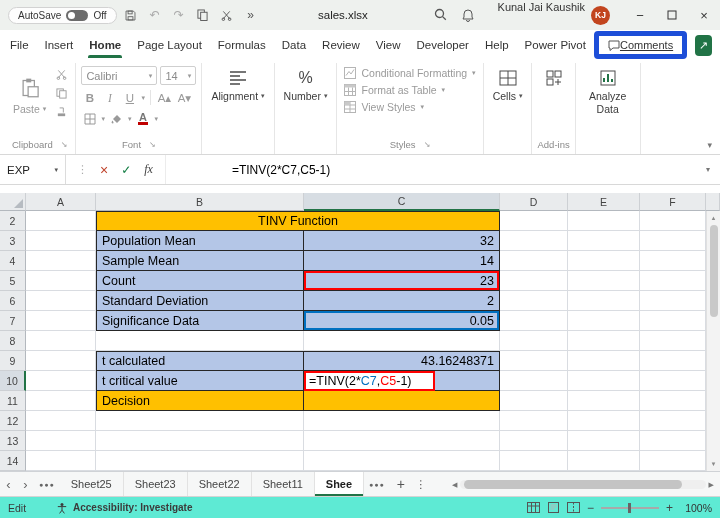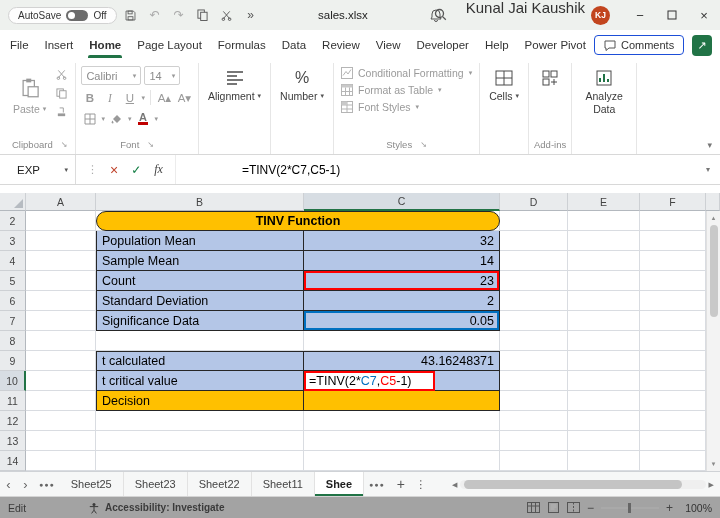--- a/index.html
+++ b/index.html
@@ -12,65 +12,65 @@
   .autosave-pill { display:flex; align-items:center; gap:5px; background:#fdfdfd; border:1px solid #d2d2d2;
                    border-radius:10px; padding:2px 9px; font-size:10px; color:#333; }
   .toggle { width:22px; height:11px; background:#6b6b6b; border-radius:6px; position:relative; display:inline-block; }
   .toggle .knob { position:absolute; left:2px; top:2px; width:7px; height:7px; background:#fff; border-radius:50%; }
   .tb-icon { width:20px; height:22px; display:flex; align-items:center; justify-content:center; color:#555;
              font-size:12px; margin-left:4px; }
   .tb-icon.dim { color:#aaa; }
   .tb-title { position:absolute; left:318px; top:9px; font-size:11.5px; color:#222; }
   .tb-search { position:absolute; left:434px; top:8px; }
   .tb-right { position:absolute; right:0; top:0; height:30px; display:flex; align-items:center; }
-  .tb-user { font-size:15px; color:#333; margin:0 6px 16px 8px;padding-left:12px; }
+  .tb-user { font-size:11px; color:#333; margin:0 6px 16px 8px;padding-left:12px; }
   .avatar { width:19px; height:19px; border-radius:50%; background:#c2451e; color:#fff; font-size:8.5px;
             font-weight:bold; display:flex; align-items:center; justify-content:center; margin-right:14px; }
   .winbtn { width:32px; height:30px; display:flex; align-items:center; justify-content:center; font-size:13px; color:#333; }
 
   
   .menubar { height:30px; background:#fff; display:flex; align-items:center; padding:0 2px; position:relative; }
   .menu-item { padding:7px 8px; font-size:11.5px; color:#333; position:relative; white-space:nowrap; }
   .menu-item.active { font-weight:bold; }
   .menu-item.active::after { content:""; position:absolute; left:7px; right:7px; bottom:0; height:3px;
                              background:#217346; border-radius:2px 2px 0 0; }
-  .comments-btn { margin-left:auto; display:flex; align-items:center; gap:5px; border:1px solid #1d4ed8;
-                  border-radius:4px; padding:3px 9px; font-size:11px; background:#fff; color:#333; }
+  .comments-btn { margin-left:auto; display:flex; align-items:center; border:5px solid #1d4ed8;
+                  border-radius:4px; padding:3px 9px; font-size:11px; background:#fff; color:#333;text-decoration:underline; }
   .share-btn { width:24px; height:21px; background:#217346; border-radius:4px; margin:0 6px 0 8px;
                display:flex; align-items:center; justify-content:center; color:#fff; font-size:11px; }
 
   
   .ribbon { height:95px; background:#fff; border-bottom:1px solid #d8d8d8; display:flex;
             padding:3px 2px 0 4px; position:relative; }
   .grp { display:flex; flex-direction:column; padding:1px 5px 0 5px; border-right:1px solid #e6e6e6; }
   .grp-label { margin-top:auto; text-align:center; font-size:9.5px; color:#8a8a8a; padding:2px 0 4px;
                display:flex; align-items:center; justify-content:center; gap:8px; }
   .launcher { font-size:8px; color:#9a9a9a; }
   .frow { display:flex; align-items:center; gap:3px; margin:2px 0; }
   .big-btn { display:flex; flex-direction:column; align-items:center; justify-content:flex-start; gap:4px;
              padding:6px 4px 2px; font-size:10.5px; color:#3b3b3b; text-align:center; }
   .big-btn.gray { color:#9a9a9a; }
   .combo { border:1px solid #cfcfcf; background:#fff; border-radius:2px; font-size:11px; color:#8b8b8b;
            padding:1px 4px; display:flex; align-items:center; justify-content:space-between; height:19px; }
-  .combo-font { width:60px; } .combo-size { width:36px; }
+  .combo-font { width:76px; } .combo-size { width:36px; }
   .mini { min-width:17px; height:17px; display:flex; align-items:center; justify-content:center;
           color:#9a9a9a; font-size:11.5px; }
   .mini.b { font-weight:bold; } .mini.i { font-style:italic; font-family:"Liberation Serif",serif; }
   .mini.u { text-decoration:underline; }
   .chev { font-size:7px; color:#9a9a9a; }
   .chev.dark { color:#555; }
   .vdiv { width:1px; height:15px; background:#e4e4e4; margin:0 2px; }
   .fc-a { font-size:11px; font-weight:bold; color:#777; border-bottom:3px solid #c00000; line-height:10px; padding:0 1px; }
   .srow { display:flex; align-items:center; gap:5px; font-size:10.5px; color:#9a9a9a; padding:2.5px 2px; white-space:nowrap; }
   .bb-label { display:flex; align-items:center; gap:3px; }
   .wrap2 { width:46px; line-height:1.25; }
   .ribbon-collapse { position:absolute; right:8px; bottom:4px; font-size:9px; color:#777; }
 
   
-  .formulabar { height:30px; border-bottom:1px solid #d8d8d8; display:flex; align-items:stretch; background:#fff;padding-left:10px; }
+  .formulabar { height:30px; border-bottom:1px solid #d8d8d8; display:flex; align-items:stretch; background:#fff; }
   .namebox { width:66px; display:flex; align-items:center; justify-content:space-between; padding:0 7px;
              font-size:11.5px; color:#222; border-right:1px solid #dcdcdc; }
   .fb-btns { display:flex; align-items:center; gap:1px; padding:0 6px; border-right:1px solid #ececec; }
   .fb-grip { color:#aaa; font-size:11px; padding:0 5px; }
   .fb-x { color:#c0442c; font-size:14px; padding:0 6px; }
   .fb-ok { color:#107c41; font-size:12px; padding:0 6px; }
   .fb-fx { color:#444; font-size:12px; font-style:italic; font-family:"Liberation Serif",serif; padding:0 6px; }
   .fb-text { flex:1; display:flex; align-items:center; font-size:12px; color:#000; padding-left:66px; }
   .fb-expand { display:flex; align-items:center; padding:0 10px; color:#777; font-size:8px; }
   .fb-gap { height:8px; background:#fff; }
@@ -98,21 +98,21 @@
   .row-hdrs { position:absolute; left:0; top:0; width:26px; }
   .rh { height:20px; background:#e9ebed; border-right:1px solid #b3b8be; border-bottom:1px solid #cdd0d4;
         font-size:10.5px; color:#444; display:flex; align-items:center; justify-content:center; }
   .rh.active { background:#d7dde3; border-right:2px solid #217346; }
   .cell { position:absolute; height:20px; font-size:12.5px; color:#000; display:flex; align-items:center;
           padding:0 5px; overflow:hidden; white-space:nowrap; }
   .tc { border-right:1px solid #262626; border-bottom:1px solid #262626; }
   .bt { border-top:1px solid #262626; } .bl { border-left:1px solid #262626; }
   .fill-blue { background:#b4c6e7; } .fill-orange { background:#ffc000; }
   .num { justify-content:flex-end; }
-  .hdr-cell { justify-content:center; font-weight:bold;border-radius:10px; }
+  .hdr-cell { justify-content:center; font-weight:normal; }
   .ref-red { box-shadow: inset 0 0 0 2px #ff0000; }
   .ref-blue { box-shadow: inset 0 0 0 2px #0070c0; }
   .colB { left:96px; width:208px; } .colC { left:304px; width:196px; } .merged { left:96px; width:404px; }
   .r2{top:0}.r3{top:20px}.r4{top:40px}.r5{top:60px}.r6{top:80px}.r7{top:100px}.r9{top:140px}.r10{top:160px}.r11{top:180px}
   .editbox { position:absolute; left:304px; top:160px; width:131px; height:20px; background:#fff;
              border:2px solid #ff0000; display:flex; align-items:center; padding:0 3px; font-size:12.5px;
              color:#000; z-index:3; white-space:pre; }
   .f-ref1 { color:#0070c0; } .f-ref2 { color:#ff0000; }
   .vscroll { position:absolute; left:706px; top:18px; width:14px; height:260px; background:#f3f3f3;
              border-left:1px solid #e0e0e0; display:flex; flex-direction:column; align-items:center; }
@@ -129,22 +129,22 @@
           border-right:1px solid #e2e2e2; }
   .stab.active { background:#fff; font-weight:bold; color:#1e1e1e; box-shadow:inset 0 -2px 0 #217346; }
   .tb-plus { width:22px; display:flex; align-items:center; justify-content:center; color:#555; font-size:14px; }
   .tb-kebab { width:18px; display:flex; align-items:center; justify-content:center; color:#555; font-size:11px; }
   .hscroll { position:absolute; right:6px; top:6px; width:262px; height:13px; display:flex; align-items:center; gap:3px; }
   .hs-arrow { font-size:7px; color:#777; }
   .hs-track { flex:1; height:9px; background:#efefef; border-radius:5px; position:relative; }
   .hs-thumb { position:absolute; left:4px; top:0; width:218px; height:9px; background:#c4c4c4; border-radius:5px; }
 
   
-  .statusbar { height:22px; background:#a3a3a3; border-top:1px solid #d4d4d4; display:flex; align-items:center;
-               font-size:10.5px; color:#3b3b3b; padding:0 8px;gap:32px; }
+  .statusbar { height:22px; background:#5eead4; border-top:1px solid #d4d4d4; display:flex; align-items:center;
+               font-size:10.5px; color:#3b3b3b; padding:0 8px; }
   .sb-mode { min-width:34px; }
   .sb-access { display:flex; align-items:center; gap:5px; margin-left:14px; font-weight:bold; font-size:10px; }
   .sb-right { margin-left:auto; display:flex; align-items:center; gap:7px; }
   .view-ico { display:flex; align-items:center; justify-content:center; }
   .zoom-sym { font-size:12px; color:#444; }
   .zoom-track { width:58px; height:2px; background:#a9a9a9; position:relative; }
   .zoom-thumb { position:absolute; left:27px; top:-4px; width:3px; height:10px; background:#666; }
   .zoom-pct { width:32px; text-align:right; color:#333; }
 </style>
 </head>
@@ -359,21 +359,21 @@
           </svg>
         <span>Format as Table</span>
         <span class="chev">▾</span>
       </div>
       <div class="srow">
         <svg width="12" height="12" viewBox="0 0 12 12">
             <rect x="0.5" y="0.5" width="11" height="11" fill="none" stroke="#b5b5b5"></rect>
             <path d="M0.5 4h11M0.5 8h11M6 0.5v11" stroke="#b5b5b5"></path>
             <rect x="0.5" y="0.5" width="5.5" height="3.5" fill="#c9c9c9"></rect>
           </svg>
-        <span>Font Styles</span>
+        <span>View Styles</span>
         <span class="chev">▾</span>
       </div>
       <div class="grp-label">
           <span>Styles</span>
           <span class="launcher">↘</span>
         </div>
     </div>
 
     <div class="grp">
       <div class="big-btn">

